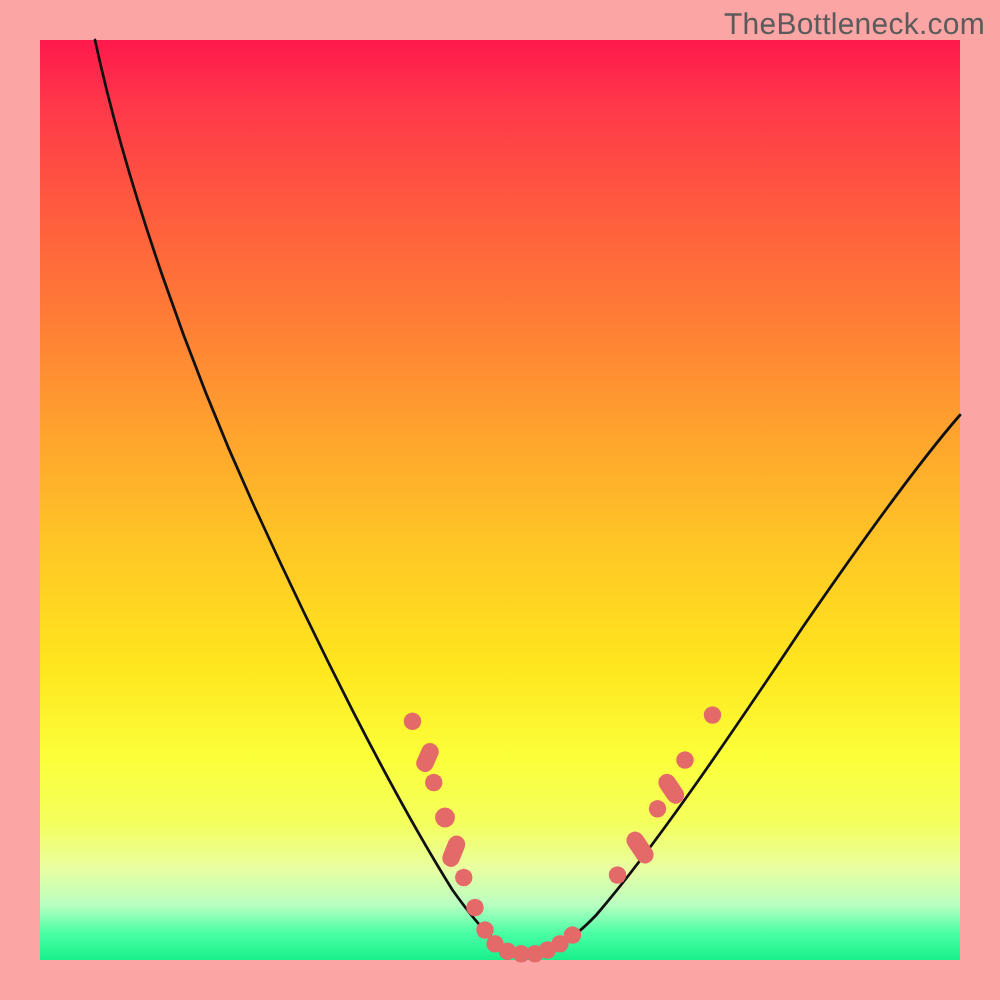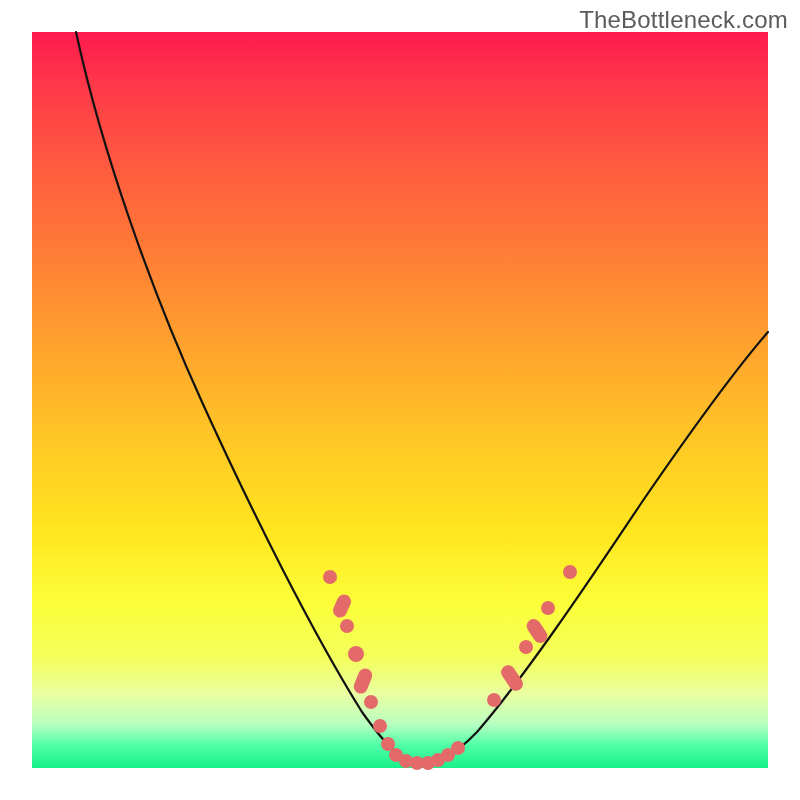--- a/index.html
+++ b/index.html
@@ -10,21 +10,21 @@
     background: #000;
     overflow: hidden;
     font-family: Arial, Helvetica, sans-serif;
   }
   .frame {
     position: absolute;
     top: 0;
     left: 0;
     width: 800px;
     height: 800px;
-    background: #ffffff;
+    background: #fca5a5;
   }
   .plot {
     position: absolute;
     top: 32px;
     left: 32px;
     width: 736px;
     height: 736px;
     background: linear-gradient(to bottom,
       #ff1a4d 0%,
       #ff3b49 8%,

